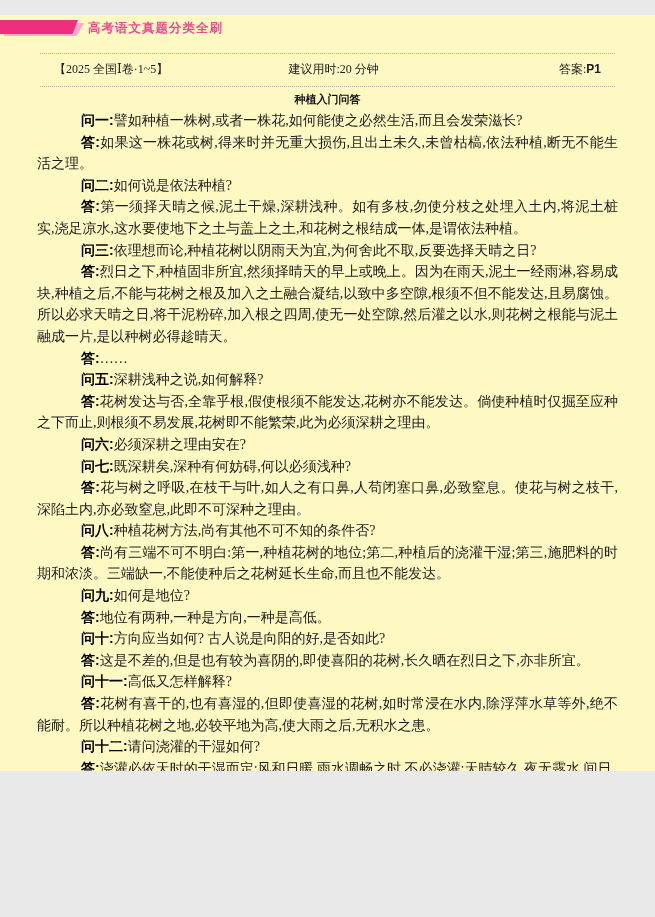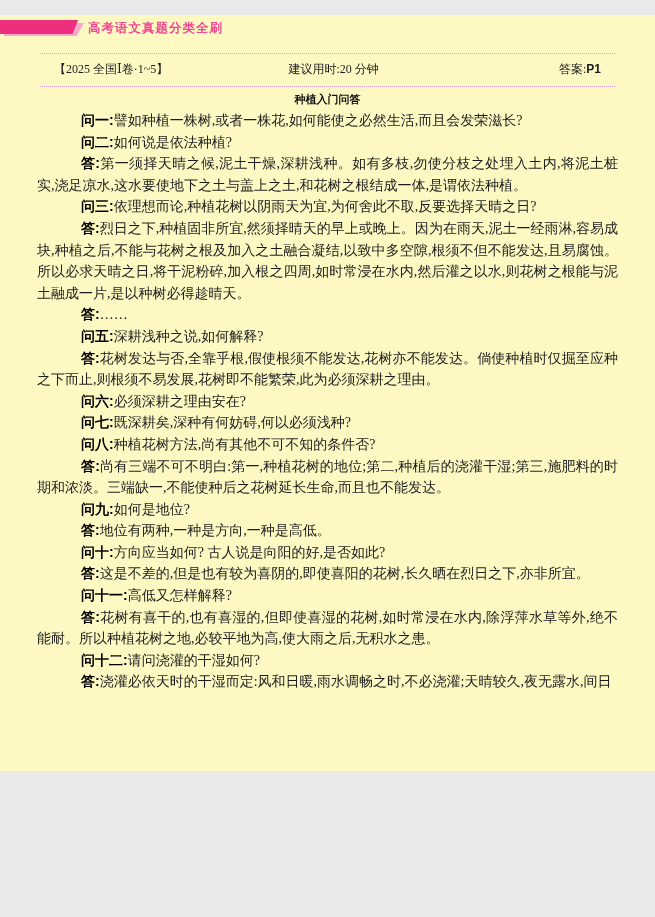--- a/index.html
+++ b/index.html
@@ -98,41 +98,43 @@
     <span>【2025 全国Ⅰ卷·1~5】</span>
     <span class="mid">建议用时:20 分钟</span>
     <span><span>答案:</span><b>P1</b></span>
   </div>
 
   <h1 class="article-title">种植入门问答</h1>
 
   <main class="qa-body" id="qa-container">
   <p class="qa-para"><span class="qa-label">问一:</span><span class="qa-text">譬如种植一株树,或者一株花,如何能使之必然生活,而且会发荣滋长?</span></p>
 
+  <p class="qa-para"><span class="qa-label">答:</span><span class="qa-text">如果这一株花或树,得来时并无重大损伤,且出土未久,未曾枯槁,依法种植,断无不能生活之理。</span></p>
 
   <p class="qa-para"><span class="qa-label">问二:</span><span class="qa-text">如何说是依法种植?</span></p>
 
   <p class="qa-para"><span class="qa-label">答:</span><span class="qa-text">第一须择天晴之候,泥土干燥,深耕浅种。如有多枝,勿使分枝之处埋入土内,将泥土桩实,浇足凉水,这水要使地下之土与盖上之土,和花树之根结成一体,是谓依法种植。</span></p>
 
   <p class="qa-para"><span class="qa-label">问三:</span><span class="qa-text">依理想而论,种植花树以阴雨天为宜,为何舍此不取,反要选择天晴之日?</span></p>
 
-  <p class="qa-para"><span class="qa-label">答:</span><span class="qa-text">烈日之下,种植固非所宜,然须择晴天的早上或晚上。因为在雨天,泥土一经雨淋,容易成块,种植之后,不能与花树之根及加入之土融合凝结,以致中多空隙,根须不但不能发达,且易腐蚀。所以必求天晴之日,将干泥粉碎,加入根之四周,如时常浸在水内,然后灌之以水,则花树之根能与泥土融成一片,是以种树必得趁晴天。</span></p>
+  <p class="qa-para"><span class="qa-label">答:</span><span class="qa-text">烈日之下,种植固非所宜,然须择晴天的早上或晚上。因为在雨天,泥土一经雨淋,容易成块,种植之后,不能与花树之根及加入之土融合凝结,以致中多空隙,根须不但不能发达,且易腐蚀。所以必求天晴之日,将干泥粉碎,加入根之四周,使无一处空隙,然后灌之以水,则花树之根能与泥土融成一片,是以种树必得趁晴天。</span></p>
 
 
   <p class="qa-para"><span class="qa-label">答:</span><span class="qa-text">……</span></p>
 
   <p class="qa-para"><span class="qa-label">问五:</span><span class="qa-text">深耕浅种之说,如何解释?</span></p>
 
 
   <p class="qa-para"><span class="qa-label">答:</span><span class="qa-text">花树发达与否,全靠乎根,假使根须不能发达,花树亦不能发达。倘使种植时仅掘至应种之下而止,则根须不易发展,花树即不能繁荣,此为必须深耕之理由。</span></p>
 
   <p class="qa-para"><span class="qa-label">问六:</span><span class="qa-text">必须深耕之理由安在?</span></p>
 
   <p class="qa-para"><span class="qa-label">问七:</span><span class="qa-text">既深耕矣,深种有何妨碍,何以必须浅种?</span></p>
 
+  <p class="qa-para"><span class="qa-label">答:</span><span class="qa-text">花与树之呼吸,在枝干与叶,如人之有口鼻,人苟闭塞口鼻,必致窒息。使花与树之枝干,深陷土内,亦必致窒息,此即不可深种之理由。</span></p>
 
   <p class="qa-para"><span class="qa-label">问八:</span><span class="qa-text">种植花树方法,尚有其他不可不知的条件否?</span></p>
 
   <p class="qa-para"><span class="qa-label">答:</span><span class="qa-text">尚有三端不可不明白:第一,种植花树的地位;第二,种植后的浇灌干湿;第三,施肥料的时期和浓淡。三端缺一,不能使种后之花树延长生命,而且也不能发达。</span></p>
 
   <p class="qa-para"><span class="qa-label">问九:</span><span class="qa-text">如何是地位?</span></p>
 
   <p class="qa-para"><span class="qa-label">答:</span><span class="qa-text">地位有两种,一种是方向,一种是高低。</span></p>
 
   <p class="qa-para"><span class="qa-label">问十:</span><span class="qa-text">方向应当如何? 古人说是向阳的好,是否如此?</span></p>

